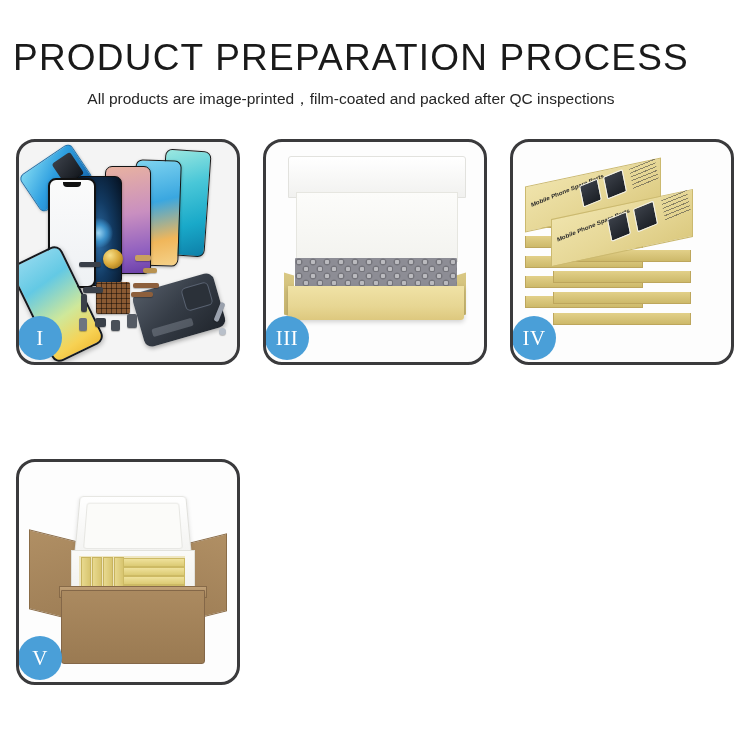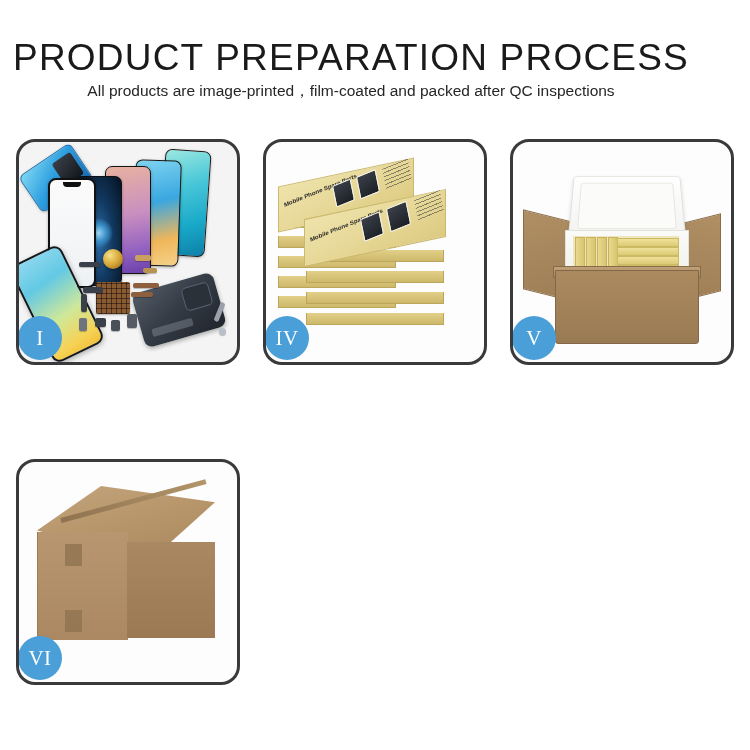--- a/index.html
+++ b/index.html
@@ -36,21 +36,21 @@
     color: #1a1a1a;
     line-height: 44px;
     white-space: nowrap;
   }
   .subtitle {
     font-family: "Liberation Sans", sans-serif;
     font-size: 15.5px;
     font-weight: 400;
     color: #262626;
     line-height: 22px;
-    margin-top: 0;
+    margin-top: 8px;
     white-space: nowrap;
   }
 
   
   .grid {
     position: absolute;
     top: 139px;
     left: 16px;
     width: 718px;
     height: 546px;
@@ -478,20 +478,31 @@
         <div class="prt" style="left:92px;top:178px;width:9px;height:11px;background:#4a5058;"></div>
         <div class="prt" style="left:108px;top:172px;width:10px;height:14px;background:#555b64;"></div>
         <div class="prt" style="left:60px;top:176px;width:8px;height:13px;background:#6d7480;border-radius:2px;"></div>
         <div class="prt" style="left:198px;top:160px;width:5px;height:20px;background:#9aa1ad;transform:rotate(22deg);"></div>
         <div class="prt" style="left:200px;top:186px;width:7px;height:7px;border-radius:50%;background:#b9c0ca;"></div>
         <div class="badge">I</div>
       </div>
     </div>
 
 
+    <div class="panel p3">
+      <div class="panel-inner">
+        <div class="bx3-lid"></div>
+        <div class="bx3-foamback"></div>
+        <div class="bx3-sideL"></div>
+        <div class="bx3-sideR"></div>
+        <div class="bx3-grey"></div>
+        <div class="bx3-front"></div>
+        <div class="badge">III</div>
+      </div>
+    </div>
 
     <div class="panel p4">
       <div class="panel-inner">
         <div class="stack">
 
           <div class="sbox" style="left:4px;top:52px;width:116px;height:12px;">
             <div class="edge" style="top:0;"></div>
           </div>
           <div class="sbox" style="left:4px;top:72px;width:116px;height:12px;">
             <div class="edge" style="top:0;"></div>
@@ -554,26 +565,15 @@
           <div class="v-hbar" style="top:11px;"></div>
           <div class="v-hbar" style="top:20px;"></div>
           <div class="v-hbar" style="top:29px;"></div>
         </div>
         <div class="v-rim"></div>
         <div class="v-body"></div>
         <div class="badge">V</div>
       </div>
     </div>
 
-    <div class="panel p6">
-      <div class="panel-inner">
-        <div class="c-top"></div>
-        <div class="c-seam"></div>
-        <div class="c-front"></div>
-        <div class="c-side"></div>
-        <div class="c-tape1"></div>
-        <div class="c-tape2"></div>
-        <div class="badge">VI</div>
-      </div>
-    </div>
 
   </div>
 </div>
 
 </body></html>

